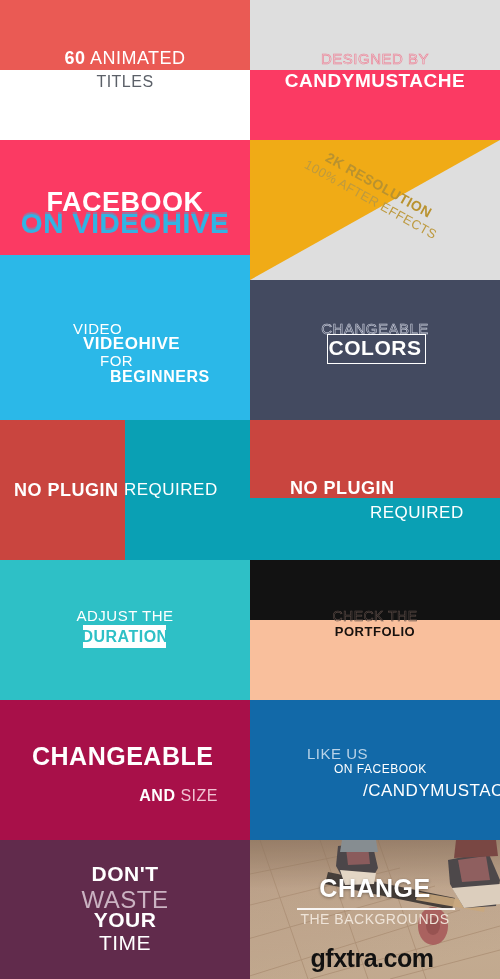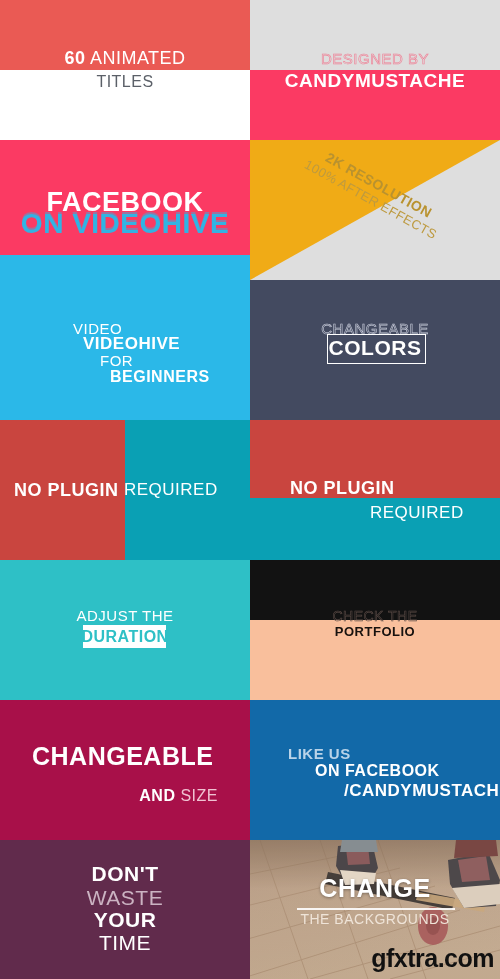--- a/index.html
+++ b/index.html
@@ -85,42 +85,42 @@
   
   .p11 .bg{background:#a81049;}
   .p11 .l1{top:42px;left:32px;font-size:25px;font-weight:bold;color:#fff;}
   .p11 .l2{top:72px;left:0;width:186px;text-align:right;font-size:14px;font-weight:300;color:#f0c2d2;}
   .p11 .l3{top:87px;left:0;width:218px;text-align:right;font-size:16px;color:#fff;}
   .p11 .l3 b{font-weight:bold;}
   .p11 .l3 i{font-style:normal;font-weight:300;color:#f0c2d2;}
 
   
   .p12 .bg{background:#1269a8;}
-  .p12 .tx{font-weight:700;color:#fff;}
+  .p12 .tx{font-weight:400;color:#fff;margin-left:19px;}
   .p12 .a{top:45px;left:38px;font-size:15px;color:#b9d3e8;}
-  .p12 .b{top:62px;left:65px;font-size:16px;}
+  .p12 .b{top:62px;left:65px;font-size:12px;}
   .p12 .c2{top:81px;left:94px;font-size:17px;}
 
   
   .p13 .bg{background:#612b4c;}
   .p13 .tx{left:0;width:250px;text-align:center;color:#fff;}
   .p13 .a{top:22px;font-size:21px;font-weight:bold;}
-  .p13 .b{top:46px;font-size:21px;font-weight:300;color:#cbb3c2;}
+  .p13 .b{top:46px;font-size:24px;font-weight:300;color:#cbb3c2;}
   .p13 .c2{top:68px;font-size:21px;font-weight:bold;}
   .p13 .d{top:91px;font-size:21px;font-weight:300;}
 
   
   .p14 .bg{background:#a98d76;}
   .p14 .photo{position:absolute;inset:0;overflow:hidden;}
   .p14 .photo svg{display:block;width:100%;height:100%;}
   .p14 .l1{top:34px;left:0;width:250px;text-align:center;font-size:25px;font-weight:bold;color:#fff;
            text-shadow:0 1px 3px rgba(0,0,0,.35);}
   .p14 .rule{position:absolute;left:47px;top:68px;width:158px;height:1.5px;background:#fff;opacity:.9;}
   .p14 .l2{top:71px;left:0;width:250px;text-align:center;font-size:14px;font-weight:300;color:#efe4d8;}
-  .p14 .wm{top:104px;left:0;width:250px;text-align:right;padding-right:6px;box-sizing:border-box;
+  .p14 .wm{top:104px;left:0;width:250px;text-align:center;padding-right:6px;box-sizing:border-box;
            font-size:25px;font-weight:bold;color:#111;letter-spacing:-.5px;}
 </style>
 </head>
 <body>
 
 <div class="grid">
 
   <div class="cell p1">
     <div class="top"></div>
     <div class="bot"></div>

